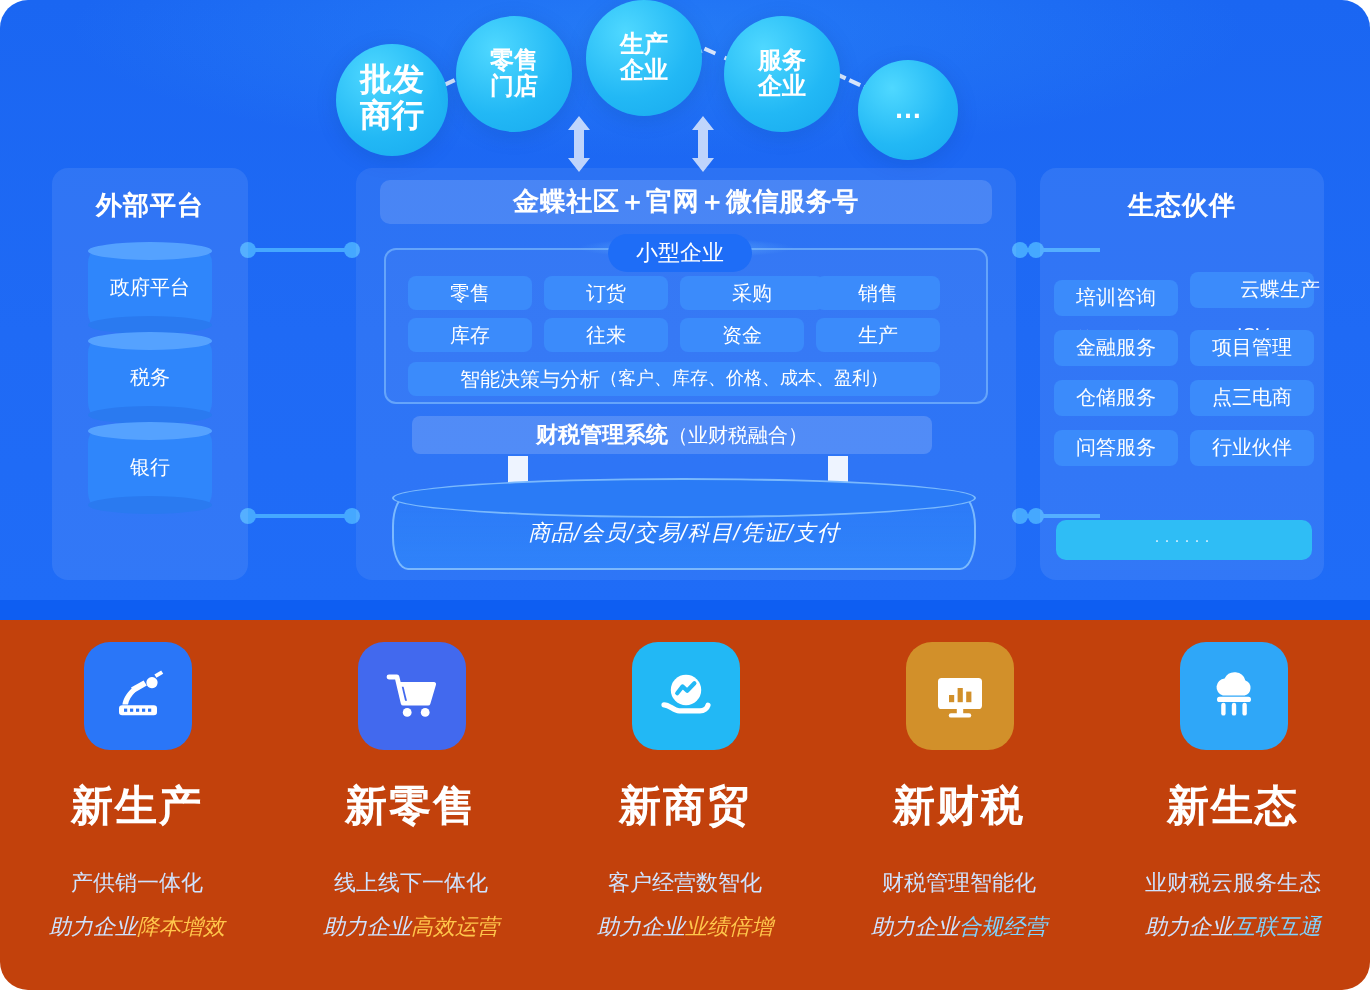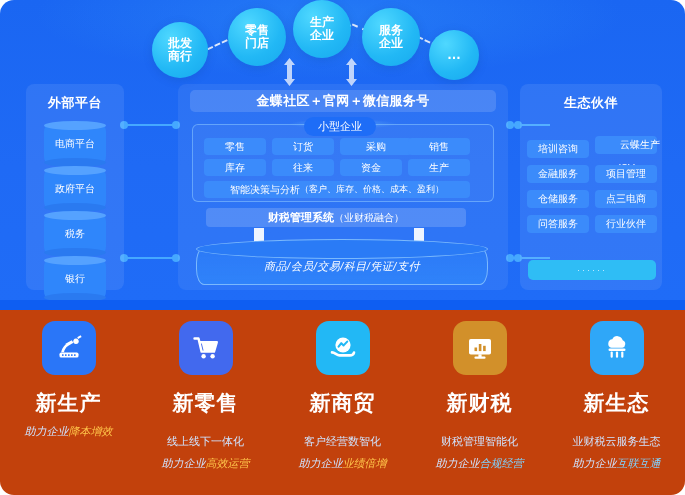--- a/index.html
+++ b/index.html
@@ -164,21 +164,21 @@
 
   <div class="upper">
     <div class="upper-glow"></div>
 
     <div class="chain">
       <div class="dashline" style="left:206px;top:42px;width:30px;transform:rotate(-25deg);"></div>
       <div class="dashline" style="left:322px;top:30px;width:30px;transform:rotate(-22deg);"></div>
       <div class="dashline" style="left:351px;top:29px;width:28px;transform:rotate(24deg);"></div>
       <div class="dashline" style="left:416px;top:42px;width:30px;transform:rotate(25deg);"></div>
 
-      <div class="node" style="left:152px;top:22px;width:56px;height:56px;font-size:12px;">
+      <div class="node" style="left:168px;top:22px;width:56px;height:56px;font-size:16px;">
         <div>
           <span>批发</span>
           <span>商行</span>
         </div>
       </div>
       <div class="node" style="left:228px;top:8px;width:58px;height:58px;font-size:12px;">
         <div>
           <span>零售</span>
           <span>门店</span>
         </div>
@@ -219,23 +219,20 @@
     <div class="cline" style="left:512px;top:124px;width:38px;"></div>
     <div class="cdot" style="left:514px;top:121px;"></div>
 
     <div class="cdot" style="left:506px;top:254px;"></div>
     <div class="cline" style="left:512px;top:257px;width:38px;"></div>
     <div class="cdot" style="left:514px;top:254px;"></div>
 
     <div class="panel" style="left:26px;top:84px;width:98px;height:206px;">
       <div class="panel-title" style="margin-top:10px;">外部平台</div>
       <div style="margin-top:13px;">
-        <div class="cyl">
-          <span class="lbl">电商平台</span>
-        </div>
         <div class="cyl">
           <span class="lbl">政府平台</span>
         </div>
         <div class="cyl">
           <span class="lbl">税务</span>
         </div>
         <div class="cyl">
           <span class="lbl">银行</span>
         </div>
       </div>
@@ -358,20 +355,21 @@
             <rect x="8" y="21.3" width="1.6" height="1.6"></rect>
               <rect x="11" y="21.3" width="1.6" height="1.6"></rect>
             <rect x="14" y="21.3" width="1.6" height="1.6"></rect>
               <rect x="17" y="21.3" width="1.6" height="1.6"></rect>
             <rect x="20" y="21.3" width="1.6" height="1.6"></rect>
           </g>
           <path d="M23.2 4.2 L26.6 2.2 L27.6 3.9 L24.2 5.9 Z" fill="#fff"></path>
         </svg>
       </div>
       <div class="tile-title">新生产</div>
+      <div class="tile-sub1">产供销一体化</div>
       <div class="tile-sub2">
         <span>助力企业</span><span class="hl">降本增效</span>
       </div>
     </div>
 
     <div class="tile" style="left:137px;">
       <div class="tile-icon" style="background:#4269ee;">
         <svg width="30" height="30" viewBox="0 0 30 30">
           <path d="M3.5 5.5 H7.5 L10.6 18.6 H23 L25.8 9.2 H9.2" stroke="#fff" stroke-width="2.4" fill="none" stroke-linecap="round" stroke-linejoin="round"></path>
           <path d="M10.5 9.2 H25.8 L23 18.6 H12.8 Z" fill="#fff"></path>

